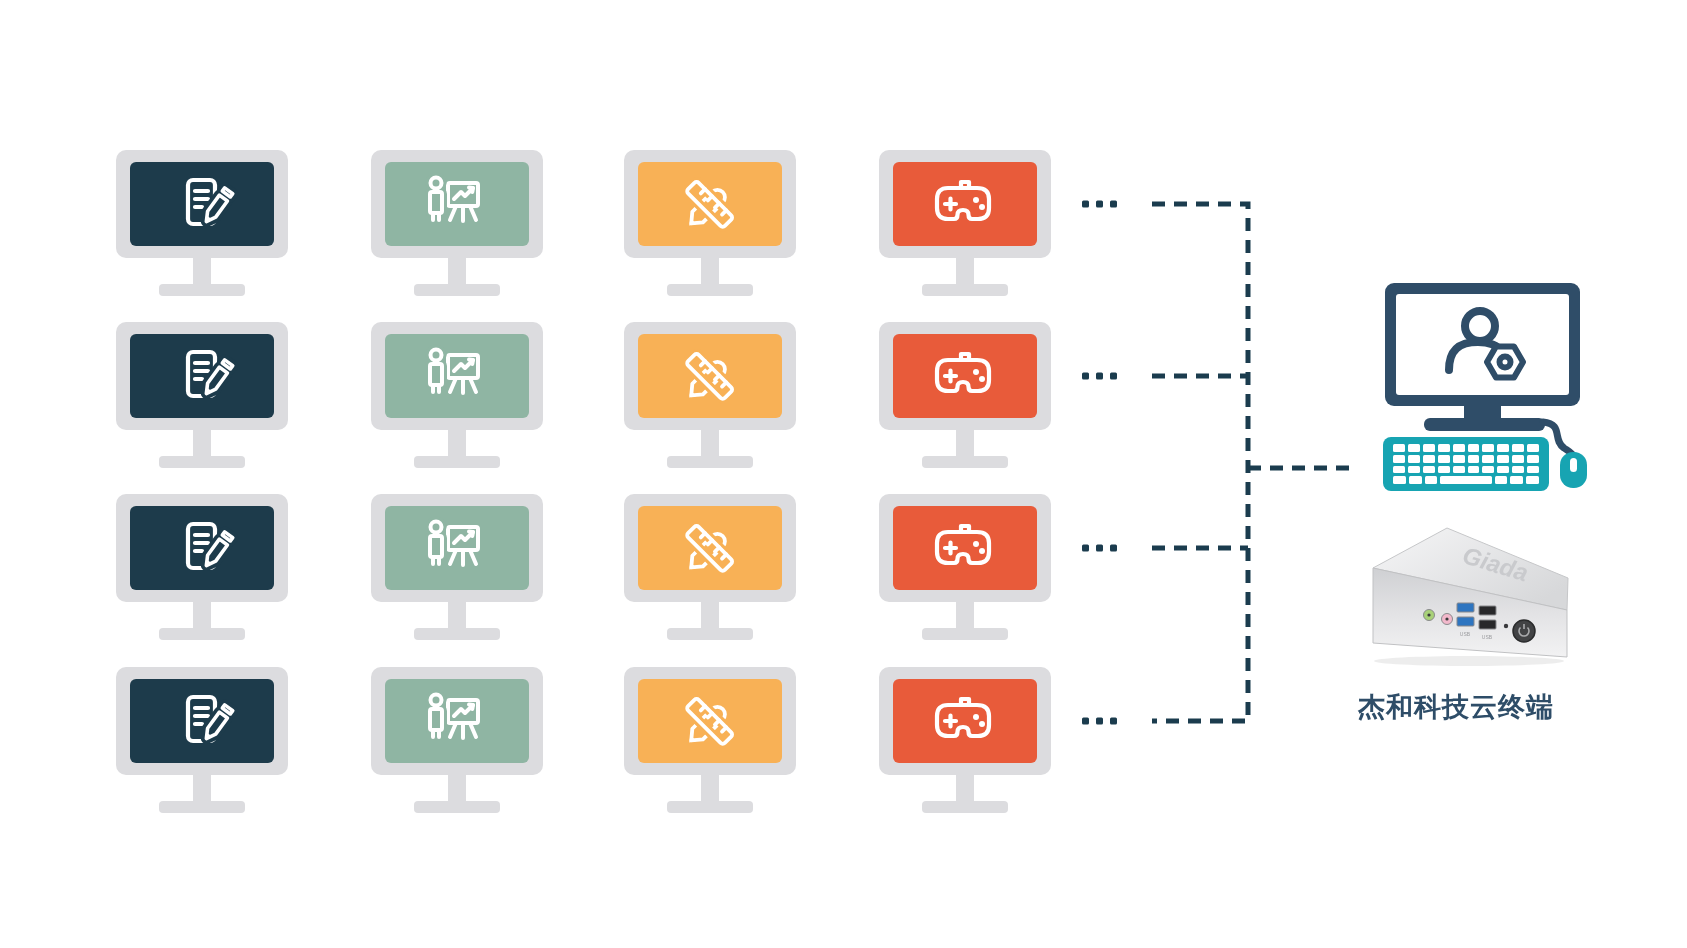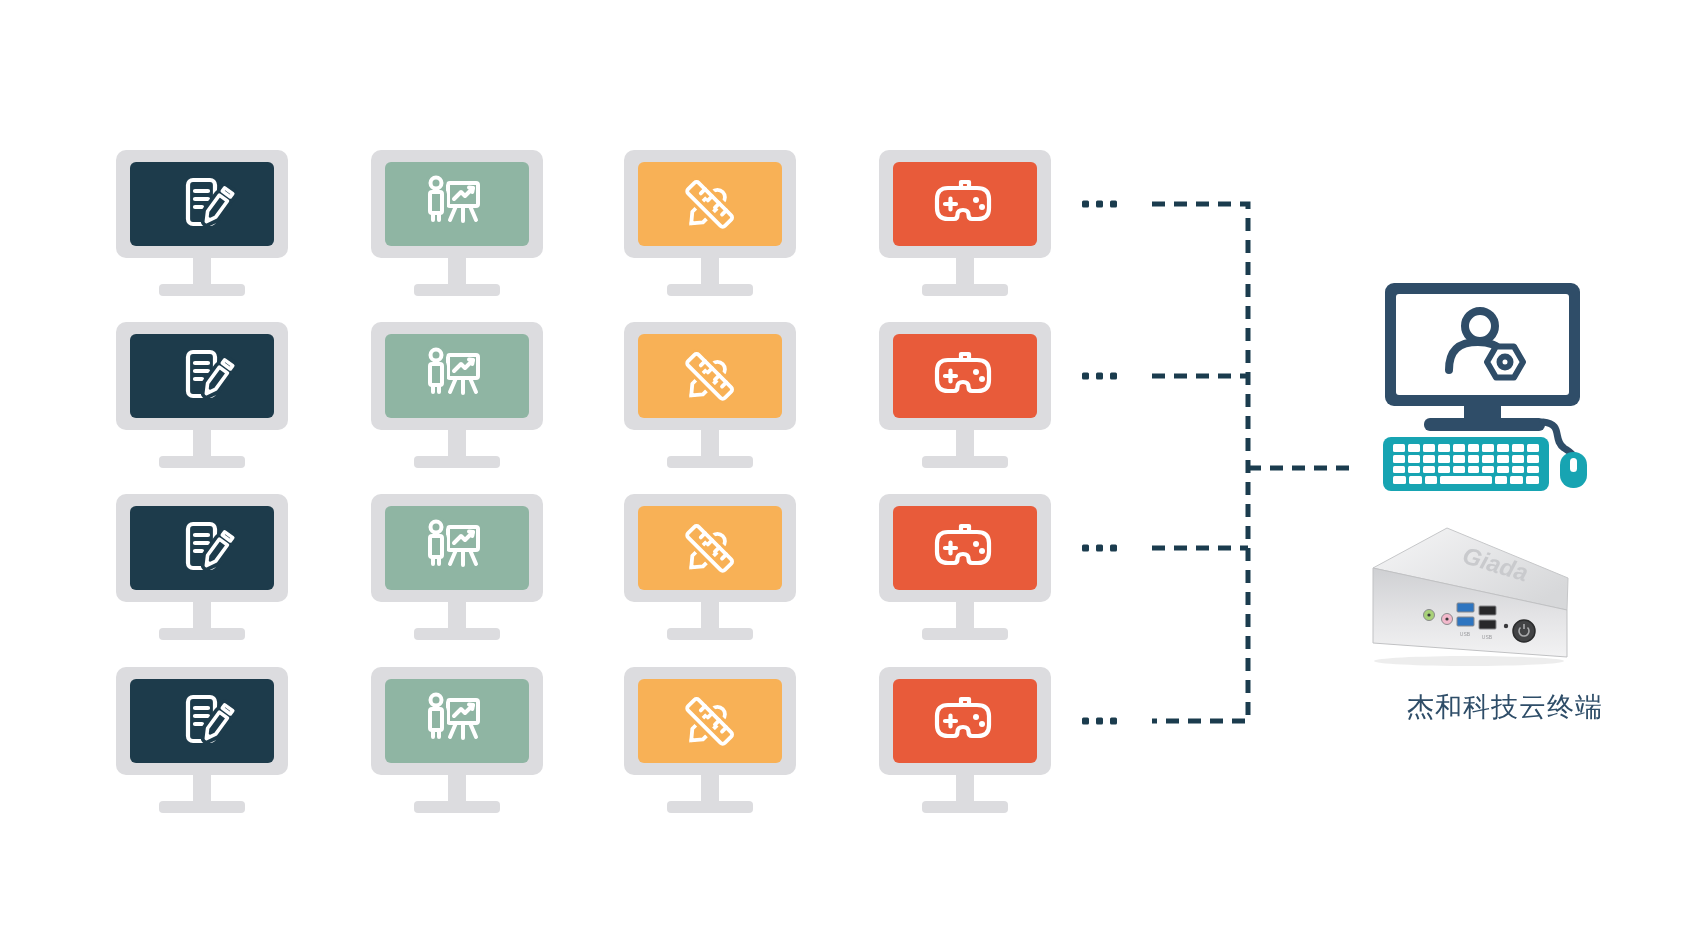--- a/index.html
+++ b/index.html
@@ -54,22 +54,22 @@
     background:#17a4b2;border-radius:13px;
   }
   .mouse-slot{
     position:absolute;left:10px;top:6px;width:7px;height:14px;
     background:#ffffff;border-radius:3.5px;
   }
   
   .minipc{position:absolute;left:1363px;top:516px;pointer-events:none;}
   
   .terminal-label{
-    position:absolute;left:1385px;top:689px;width:240px;
-    text-align:center;font-size:27px;font-weight:normal;letter-spacing:1px;
+    position:absolute;left:1336px;top:689px;width:240px;
+    text-align:center;font-size:27px;font-weight:bold;letter-spacing:1px;
     color:#2e4d68;white-space:nowrap;
   }
 </style>
 </head>
 <body>
 
 <div class="canvas">
 
   <div id="grid">
       <div class="monitor" style="left: 116px; top: 150px;">

